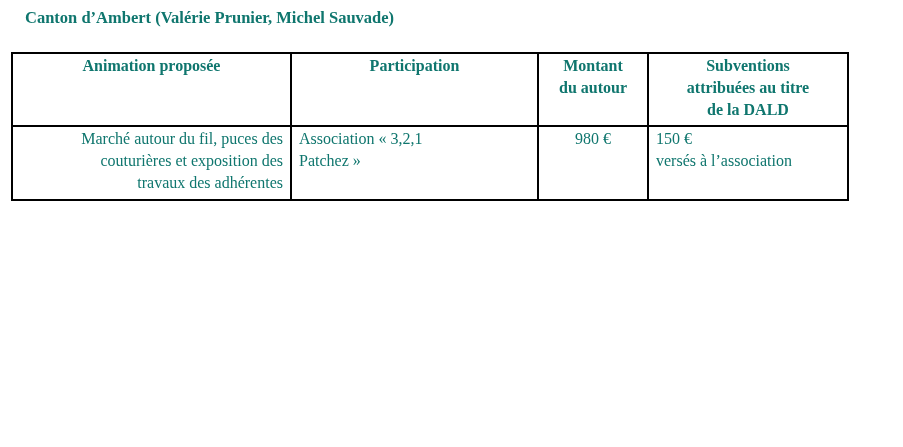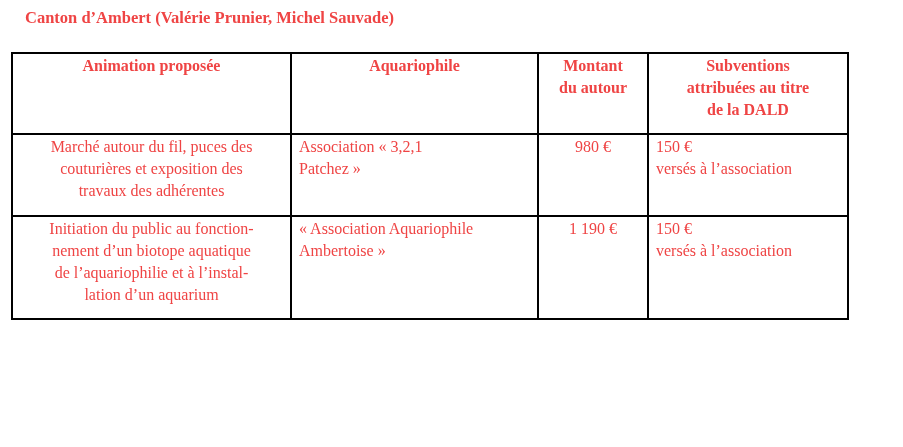--- a/index.html
+++ b/index.html
@@ -6,21 +6,21 @@
     margin: 0;
     padding: 0;
     background: #ffffff;
   }
   .page {
     position: relative;
     width: 903px;
     height: 447px;
     background: #ffffff;
     font-family: "Liberation Serif", serif;
-    color: #ef4444;
+    color: #0f766e;
     overflow: hidden;
   }
   .doc-title {
     position: absolute;
     left: 25px;
     top: 7px;
     font-size: 16.5px;
     font-weight: bold;
     line-height: 22px;
     white-space: pre;
@@ -32,34 +32,34 @@
     border-collapse: collapse;
     table-layout: fixed;
     width: 836px;
   }
   table.grants th,
   table.grants td {
     border: 2px solid #000000;
     vertical-align: top;
     font-size: 16px;
     line-height: 22px;
-    padding: 1px 7px 12px 7px;
+    padding: 1px 7px 4px 7px;
     white-space: pre-wrap;
     overflow: hidden;
   }
   table.grants th {
     font-weight: bold;
     text-align: center;
     height: 66px;
   }
   tr.row-1 td { height: 67px; }
   tr.row-2 td { height: 66px; }
   tr.row-3 td { height: 87px; }
   tr.row-4 td { height: 86px; }
-  td.col-animation   { text-align: center; }
+  td.col-animation   { text-align: right; }
   td.col-organisateur{ text-align: left; }
   td.col-montant     { text-align: center; }
   td.col-subvention  { text-align: left; }
 </style>
 </head>
 <body>
 
 <div class="page">
 
   <div class="doc-title">Canton d’Ambert (Valérie Prunier, Michel Sauvade)</div>
@@ -67,46 +67,35 @@
   <table class="grants">
     <colgroup>
       <col style="width:279px">
       <col style="width:247px">
       <col style="width:110px">
       <col style="width:200px">
     </colgroup>
     <thead>
       <tr>
         <th>Animation proposée</th>
-        <th>Aquariophile</th>
+        <th>Participation</th>
         <th>Montant
 du autour</th>
         <th>Subventions
 attribuées au titre
 de la DALD</th>
       </tr>
     </thead>
     <tbody>
       <tr class="row-1">
         <td class="col-animation">Marché autour du fil, puces des
 couturières et exposition des
 travaux des adhérentes</td>
         <td class="col-organisateur">Association « 3,2,1
 Patchez »</td>
         <td class="col-montant">980 €</td>
         <td class="col-subvention">150 €
 versés à l’association</td>
       </tr>
-      <tr class="row-4">
-        <td class="col-animation">Initiation du public au fonction-
-nement d’un biotope aquatique
-de l’aquariophilie et à l’instal-
-lation d’un aquarium</td>
-        <td class="col-organisateur">« Association Aquariophile
-Ambertoise »</td>
-        <td class="col-montant">1 190 €</td>
-        <td class="col-subvention">150 €
-versés à l’association</td>
-      </tr>
     </tbody>
   </table>
 
 </div>
 
 </body></html>

